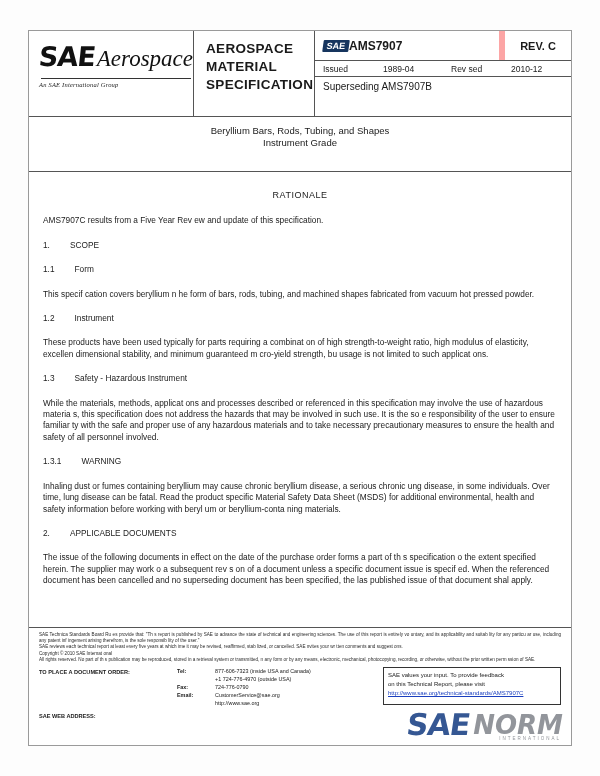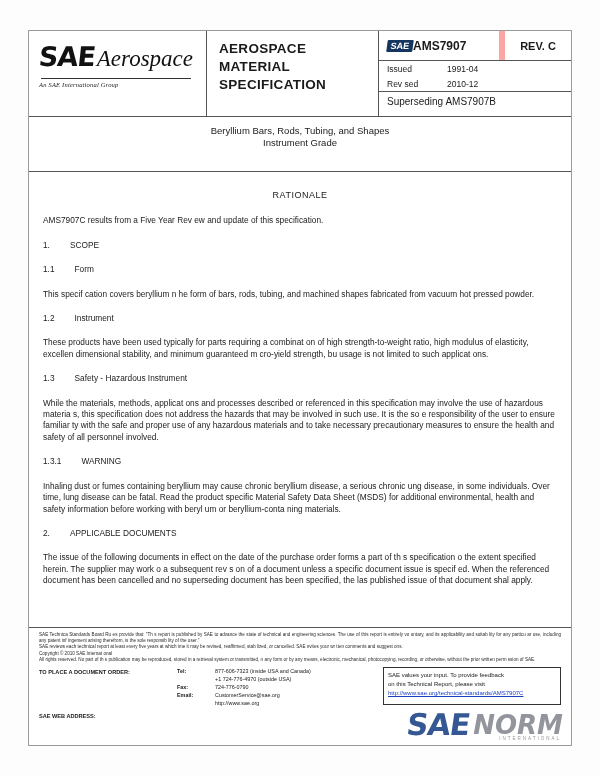--- a/index.html
+++ b/index.html
@@ -121,21 +121,21 @@
     height: 100%;
     box-sizing: border-box;
     font-weight: bold;
     font-size: 11px;
     display: flex;
     align-items: center;
     justify-content: center;
   }
   .hdr-dates {
     display: flex;
-    flex-direction: column;
+    flex-direction: row;
     font-size: 8.5px;
     border-bottom: 1px solid #555;
     box-sizing: border-box;
   }
   .date-row {
     display: flex;
     height: 13px;
     align-items: center;
     padding: 1px 0 1px 8px;
   }
@@ -287,21 +287,21 @@
 
       <div class="hdr-right">
         <div class="hdr-row1">
           <div class="hdr-badge">SAE</div>
           <div class="hdr-docnum">AMS7907</div>
           <div class="hdr-rev">REV. C</div>
         </div>
         <div class="hdr-dates">
           <div class="date-row">
             <span class="lbl">Issued</span>
-            <span class="val">1991-04</span>
+            <span class="val">1989-04</span>
           </div>
           <div class="date-row">
             <span class="lbl">Rev sed</span>
             <span class="val">2010-12</span>
           </div>
         </div>
         <div class="hdr-supersede">Superseding AMS7907B</div>
       </div>
     </div>
 

